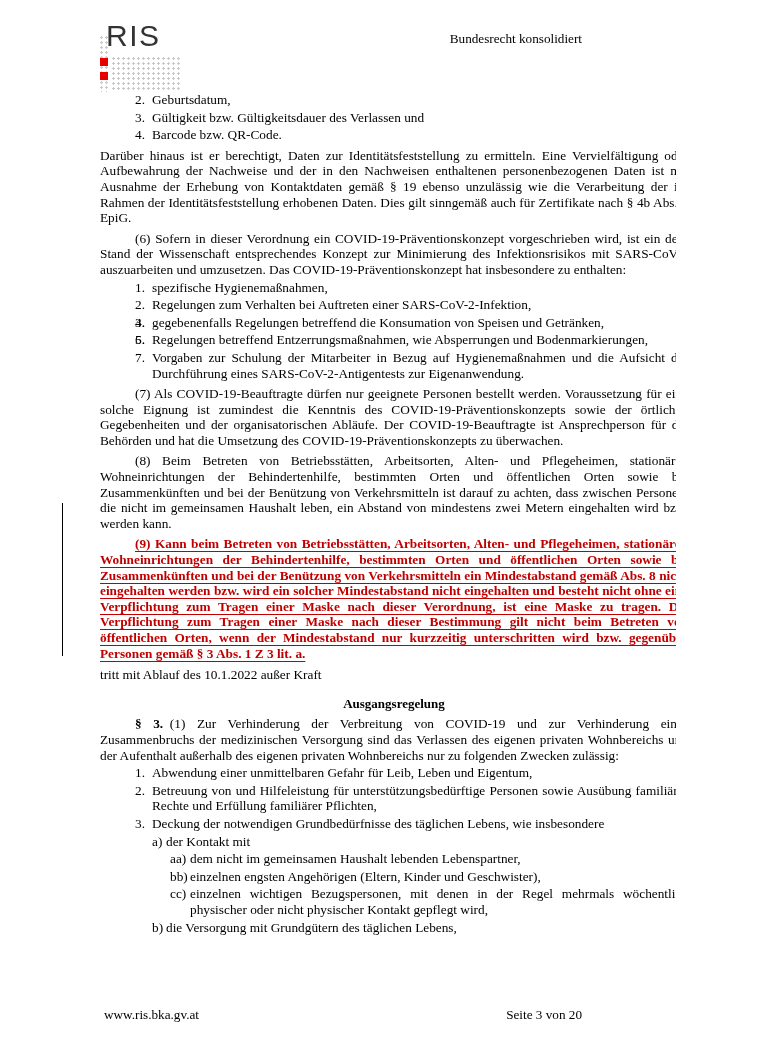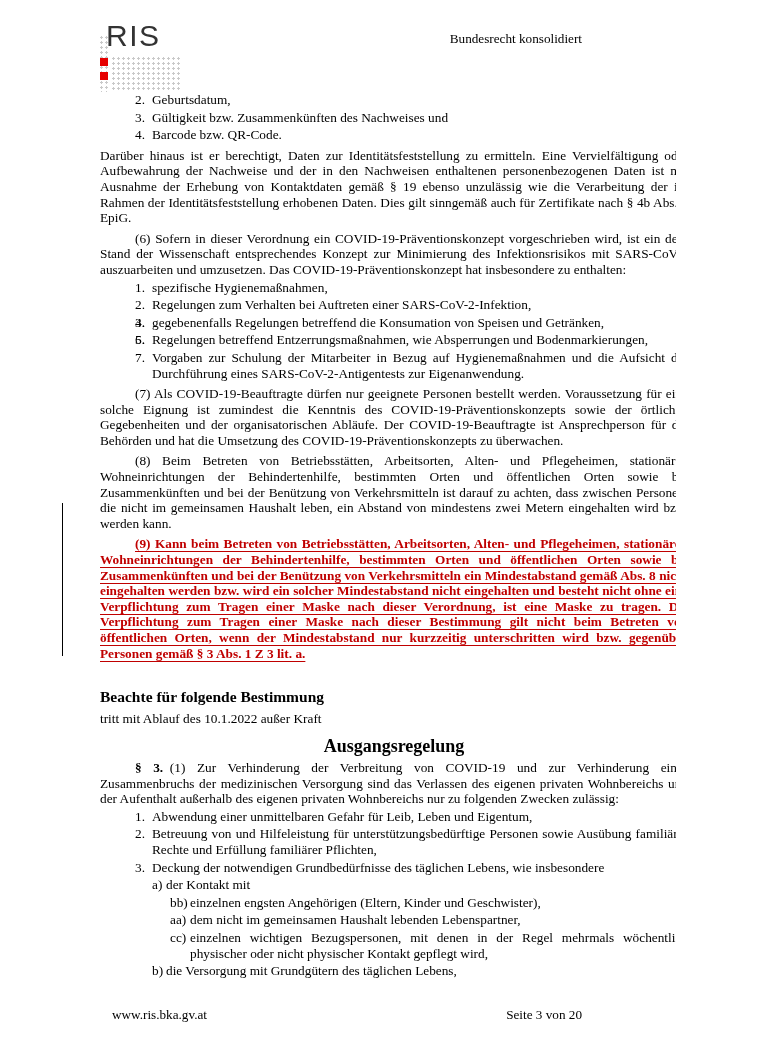--- a/index.html
+++ b/index.html
@@ -37,23 +37,23 @@
   .amend{
     position:relative;color:#c00000;
     text-decoration:underline;text-decoration-thickness:1px;text-underline-offset:3px;font-weight:bold;
   }
   .change-bar{
     position:absolute;left:-38px;top:-33px;bottom:5px;width:0;
     border-left:1.5px solid #000;
   }
   .beachte-h{font-size:15.5px;font-weight:bold;margin:28px 0 0 0;}
   .beachte-note{margin:6px 0 0 0;}
-  .section-title{font-weight:bold;text-align:center;margin:13px 0 1px 0;font-size:18px;}
+  .section-title{font-weight:bold;text-align:center;margin:13px 0 1px 0;font-size:13px;}
   
-  .footer-url{position:absolute;left:112px;top:1007px;font-size:13.2px;}
+  .footer-url{position:absolute;left:104px;top:1007px;font-size:13.2px;}
   .footer-page{position:absolute;right:94px;top:1007px;font-size:13.2px;margin-left:8px;}
 </style>
 </head>
 <body>
 
 <div class="page">
 
   <div class="logo">
     <div class="dotgrid dots-v"></div>
     <div class="dotgrid dots-main"></div>
@@ -64,21 +64,21 @@
   <div class="doc-type">Bundesrecht konsolidiert</div>
 
   <div class="content">
 
     <div class="li lvl1">
       <span class="num">2.</span>
       <span>Geburtsdatum,</span>
     </div>
     <div class="li lvl1">
       <span class="num">3.</span>
-      <span>Gültigkeit bzw. Zusammenkünften des Nachweises und</span>
+      <span>Gültigkeit bzw. Gültigkeitsdauer des Verlassen und</span>
     </div>
     <div class="li lvl1">
       <span class="num">4.</span>
       <span>Barcode bzw. QR-Code.</span>
     </div>
 
     <p class="para">Darüber hinaus ist er berechtigt, Daten zur Identitätsfeststellung zu ermitteln. Eine Vervielfältigung oder Aufbewahrung der Nachweise und der in den Nachweisen enthaltenen personenbezogenen Daten ist mit Ausnahme der Erhebung von Kontaktdaten gemäß § 19 ebenso unzulässig wie die Verarbeitung der im Rahmen der Identitätsfeststellung erhobenen Daten. Dies gilt sinngemäß auch für Zertifikate nach § 4b Abs. 1 EpiG.</p>
 
     <p class="para indent">(6) Sofern in dieser Verordnung ein COVID-19-Präventionskonzept vorgeschrieben wird, ist ein dem Stand der Wissenschaft entsprechendes Konzept zur Minimierung des Infektionsrisikos mit SARS-CoV-2 auszuarbeiten und umzusetzen. Das COVID-19-Präventionskonzept hat insbesondere zu enthalten:</p>
 
@@ -111,21 +111,20 @@
 
     <p class="para indent">(7) Als COVID-19-Beauftragte dürfen nur geeignete Personen bestellt werden. Voraussetzung für eine solche Eignung ist zumindest die Kenntnis des COVID-19-Präventionskonzepts sowie der örtlichen Gegebenheiten und der organisatorischen Abläufe. Der COVID-19-Beauftragte ist Ansprechperson für die Behörden und hat die Umsetzung des COVID-19-Präventionskonzepts zu überwachen.</p>
 
     <p class="para indent">(8) Beim Betreten von Betriebsstätten, Arbeitsorten, Alten- und Pflegeheimen, stationären Wohneinrichtungen der Behindertenhilfe, bestimmten Orten und öffentlichen Orten sowie bei Zusammenkünften und bei der Benützung von Verkehrsmitteln ist darauf zu achten, dass zwischen Personen, die nicht im gemeinsamen Haushalt leben, ein Abstand von mindestens zwei Metern eingehalten wird bzw. werden kann.</p>
 
     <p class="para indent amend">
       <span class="change-bar"></span>
       <span>(9) Kann beim Betreten von Betriebsstätten, Arbeitsorten, Alten- und Pflegeheimen, stationären Wohneinrichtungen der Behindertenhilfe, bestimmten Orten und öffentlichen Orten sowie bei Zusammenkünften und bei der Benützung von Verkehrsmitteln ein Mindestabstand gemäß Abs. 8 nicht eingehalten werden bzw. wird ein solcher Mindestabstand nicht eingehalten und besteht nicht ohne eine Verpflichtung zum Tragen einer Maske nach dieser Verordnung, ist eine Maske zu tragen. Die Verpflichtung zum Tragen einer Maske nach dieser Bestimmung gilt nicht beim Betreten von öffentlichen Orten, wenn der Mindestabstand nur kurzzeitig unterschritten wird bzw. gegenüber Personen gemäß § 3 Abs. 1 Z 3 lit. a.</span>
     </p>
 
-    <p class="beachte-h">Beachte für folgende Bestimmung</p>
     <p class="beachte-note">tritt mit Ablauf des 10.1.2022 außer Kraft</p>
 
     <p class="section-title">Ausgangsregelung</p>
 
     <p class="para indent"><b>§ 3.</b> <span>(1) Zur Verhinderung der Verbreitung von COVID-19 und zur Verhinderung eines Zusammenbruchs der medizinischen Versorgung sind das Verlassen des eigenen privaten Wohnbereichs und der Aufenthalt außerhalb des eigenen privaten Wohnbereichs nur zu folgenden Zwecken zulässig:</span></p>
 
     <div class="li lvl1">
       <span class="num">1.</span>
       <span>Abwendung einer unmittelbaren Gefahr für Leib, Leben und Eigentum,</span>
     </div>
@@ -135,26 +134,26 @@
     </div>
     <div class="li lvl1">
       <span class="num">3.</span>
       <span>Deckung der notwendigen Grundbedürfnisse des täglichen Lebens, wie insbesondere</span>
     </div>
     <div class="li lvl2">
       <span class="num">a)</span>
       <span>der Kontakt mit</span>
     </div>
     <div class="li lvl3">
+      <span class="num">aa)</span>
+      <span>dem nicht im gemeinsamen Haushalt lebenden Lebenspartner,</span>
+    </div>
+    <div class="li lvl3">
       <span class="num">bb)</span>
       <span>einzelnen engsten Angehörigen (Eltern, Kinder und Geschwister),</span>
-    </div>
-    <div class="li lvl3">
-      <span class="num">aa)</span>
-      <span>dem nicht im gemeinsamen Haushalt lebenden Lebenspartner,</span>
     </div>
     <div class="li lvl3">
       <span class="num">cc)</span>
       <span>einzelnen wichtigen Bezugspersonen, mit denen in der Regel mehrmals wöchentlich physischer oder nicht physischer Kontakt gepflegt wird,</span>
     </div>
     <div class="li lvl2">
       <span class="num">b)</span>
       <span>die Versorgung mit Grundgütern des täglichen Lebens,</span>
     </div>
 

